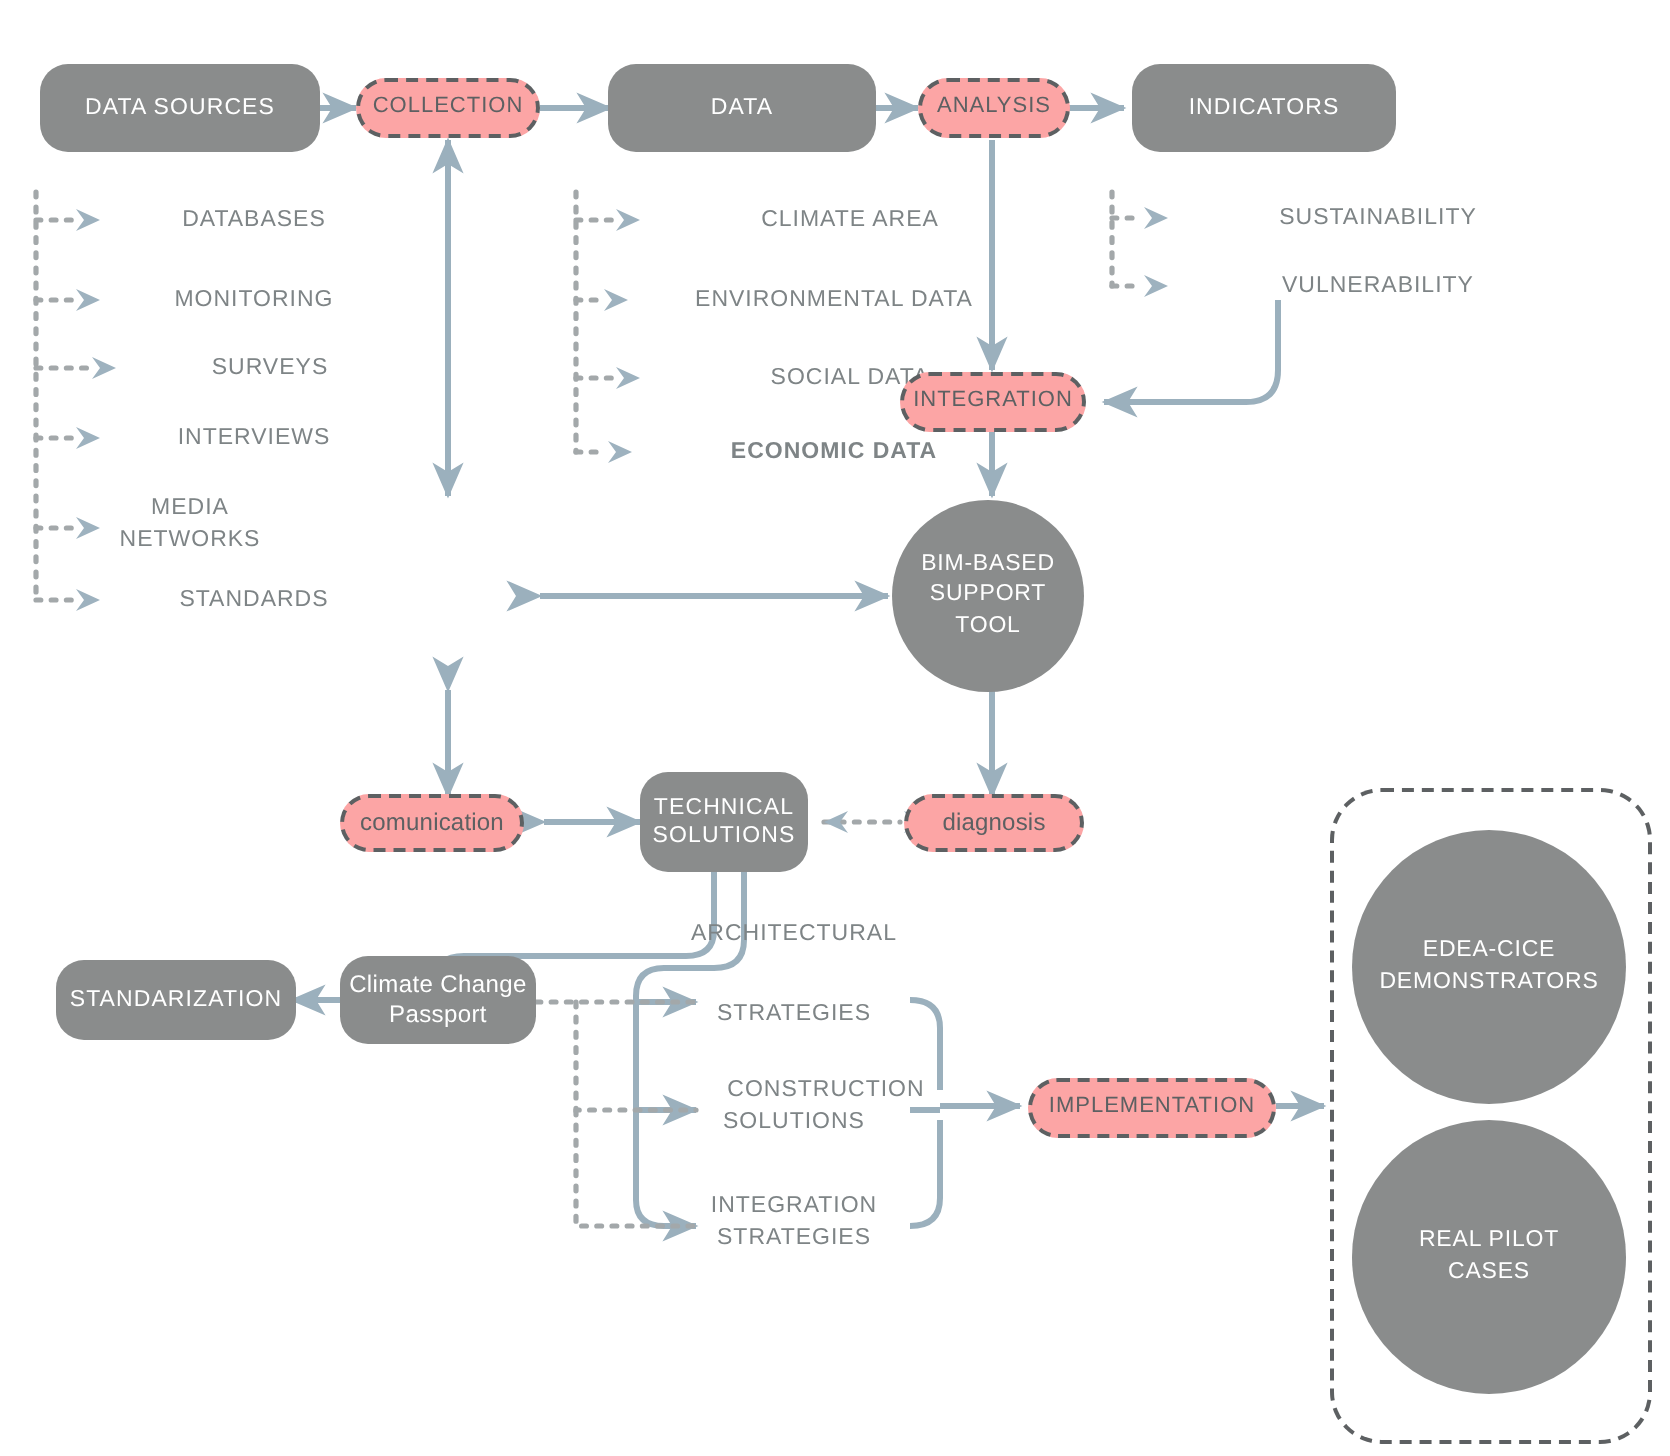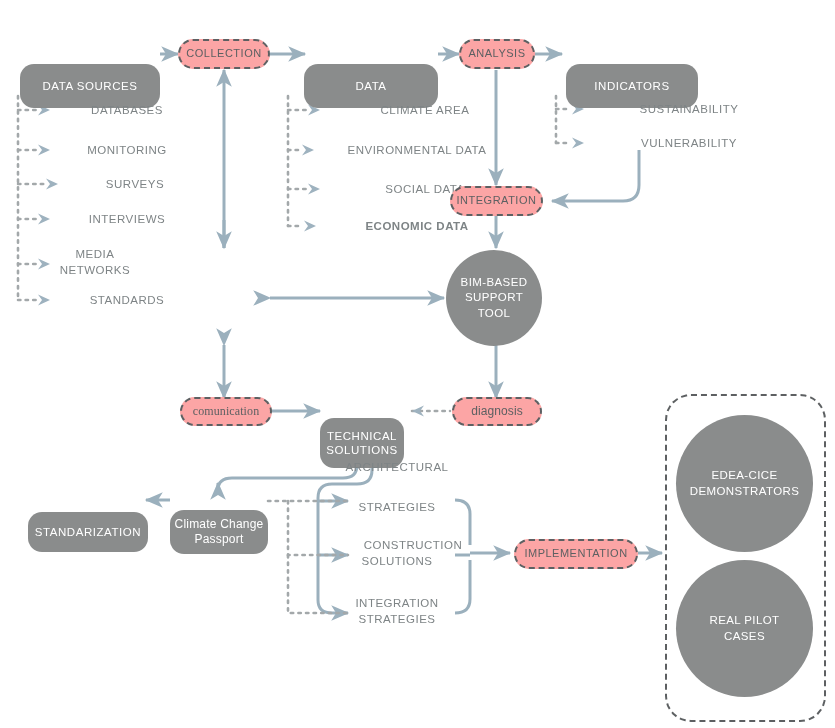--- a/index.html
+++ b/index.html
@@ -5,21 +5,21 @@
   html,body{margin:0;padding:0;background:#ffffff;}
   body{font-family:"Liberation Sans", sans-serif;}
   #stage{position:relative;width:835px;height:728px;background:#ffffff;overflow:hidden;}
   #wires{position:absolute;left:0;top:0;width:835px;height:728px;pointer-events:none;}
 
   .node{position:absolute;box-sizing:border-box;display:flex;align-items:center;
         justify-content:center;text-align:center;}
 
   
   .pill{background:#8a8c8c;border-radius:14px;color:#ffffff;
-        font-size:11.5px;letter-spacing:.55px;line-height:1.25;margin-top:32px;}
+        font-size:11.5px;letter-spacing:.55px;line-height:1.25;}
   .pill.lc{letter-spacing:.2px;font-size:12px;}
 
   
   .circ{background:#8a8c8c;border-radius:50%;color:#ffffff;font-size:11.5px;
         letter-spacing:.4px;line-height:1.35;}
 
   
   .dash{background:#fca5a5;border:2.5px dashed #5d6062;border-radius:16px;
         color:#5d6062;font-size:11px;letter-spacing:.5px;line-height:1.2;}
   .dash.lc{text-transform:none;letter-spacing:.1px;font-size:12px;}
@@ -168,21 +168,21 @@
 
   <div class="node dash" style="left:450px;top:186px;width:93px;height:30px;">INTEGRATION</div>
 
 
   <div class="node circ" style="left:446px;top:250px;width:96px;height:96px;flex-direction:column;">
     <span>BIM-BASED</span>
     <span>SUPPORT</span>
     <span>TOOL</span>
   </div>
 
-  <div class="node dash lc" style="left:180px;top:397px;width:92px;height:29px;font-family:Liberation Serif, serif;">comunication</div>
+  <div class="node dash lc" style="left:170px;top:397px;width:92px;height:29px;">comunication</div>
 
   <div class="node pill" style="left:320px;top:386px;width:84px;height:50px;flex-direction:column;">
     <span>TECHNICAL</span>
     <span>SOLUTIONS</span>
   </div>
 
   <div class="node dash lc" style="left:452px;top:397px;width:90px;height:29px;">diagnosis</div>
 
   <div class="node pill" style="left:28px;top:480px;width:120px;height:40px;">STANDARIZATION</div>
 

